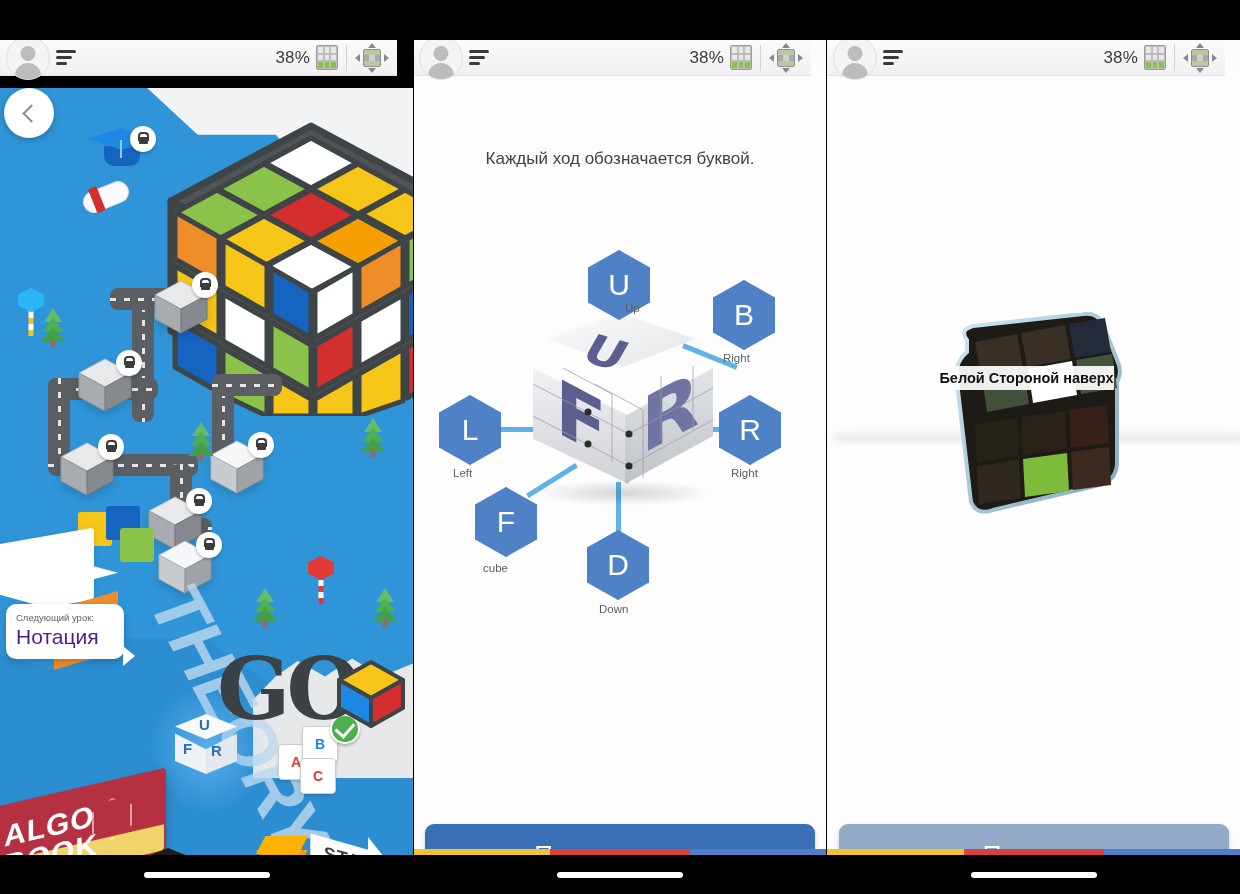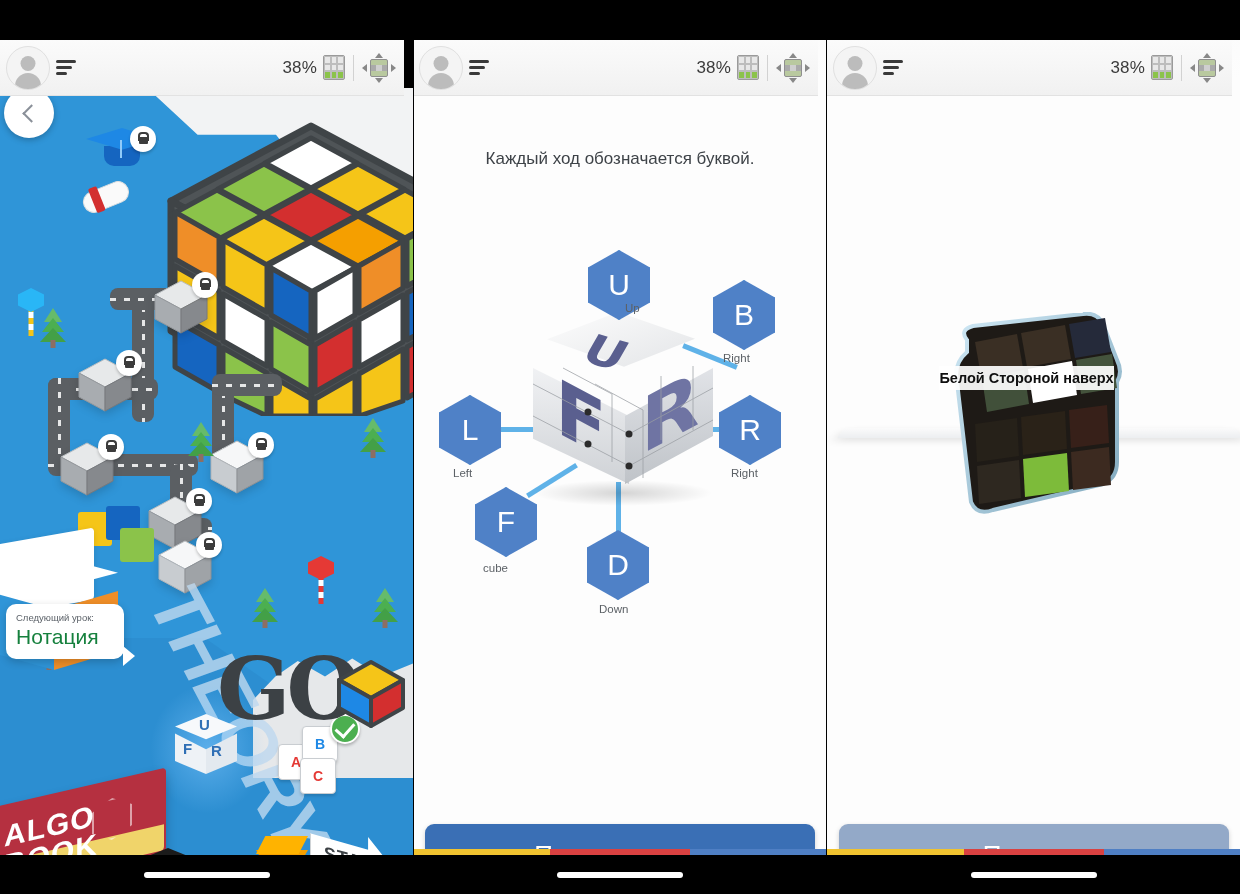--- a/index.html
+++ b/index.html
@@ -21,21 +21,21 @@
     width: 413px;
     height: 894px;
     overflow: hidden;
     background: #000;
     flex: 0 0 auto;
   }
   .panel.wide { width: 414px; }
 
   
   .statusbar {
-    position: absolute; top: 40px; left: 0; right: 9px; height: 56px;
+    position: absolute; top: 40px; left: 0; right: 16px; height: 36px;
     background: linear-gradient(#fbfbfb, #f1f1f1);
     border-bottom: 1px solid #e2e2e2;
     display: flex; align-items: center;
     z-index: 40;
   }
   .avatar {
     width: 44px; height: 44px; border-radius: 50%;
     background: #f4f4f4; border: 1.5px solid #e0e0e0;
     margin-left: 6px;
     position: relative; overflow: hidden; flex: 0 0 auto;
@@ -305,21 +305,21 @@
     position:absolute;left:150px;top:596px;width:116px;height:130px;
     background:radial-gradient(ellipse at center, rgba(130,200,255,.55), rgba(130,200,255,0) 70%);
   }
   .tooltip{
     position:absolute; left:6px; top:516px; width:118px;
     background:#fff; border-radius:10px; padding:8px 10px 10px;
     box-shadow:0 3px 8px rgba(0,0,0,.2);
     z-index:5;
   }
   .tooltip .lbl{font-size:9.5px;color:#5b6168;margin-bottom:2px;}
-  .tooltip .val{font-size:21px;color:#15803d;}
+  .tooltip .val{font-size:21px;color:#4c1d95;}
   .tooltip::after{
     content:""; position:absolute; right:-11px; top:42px;
     border-top:10px solid transparent; border-bottom:10px solid transparent;
     border-left:12px solid #fff;
   }
   .big-cube{
     position:absolute; right:-48px; top:28px; width:300px; height:300px;
   }
   .map-back{
     position:absolute; left:4px; top:0px; width:50px;height:50px;border-radius:50%;

